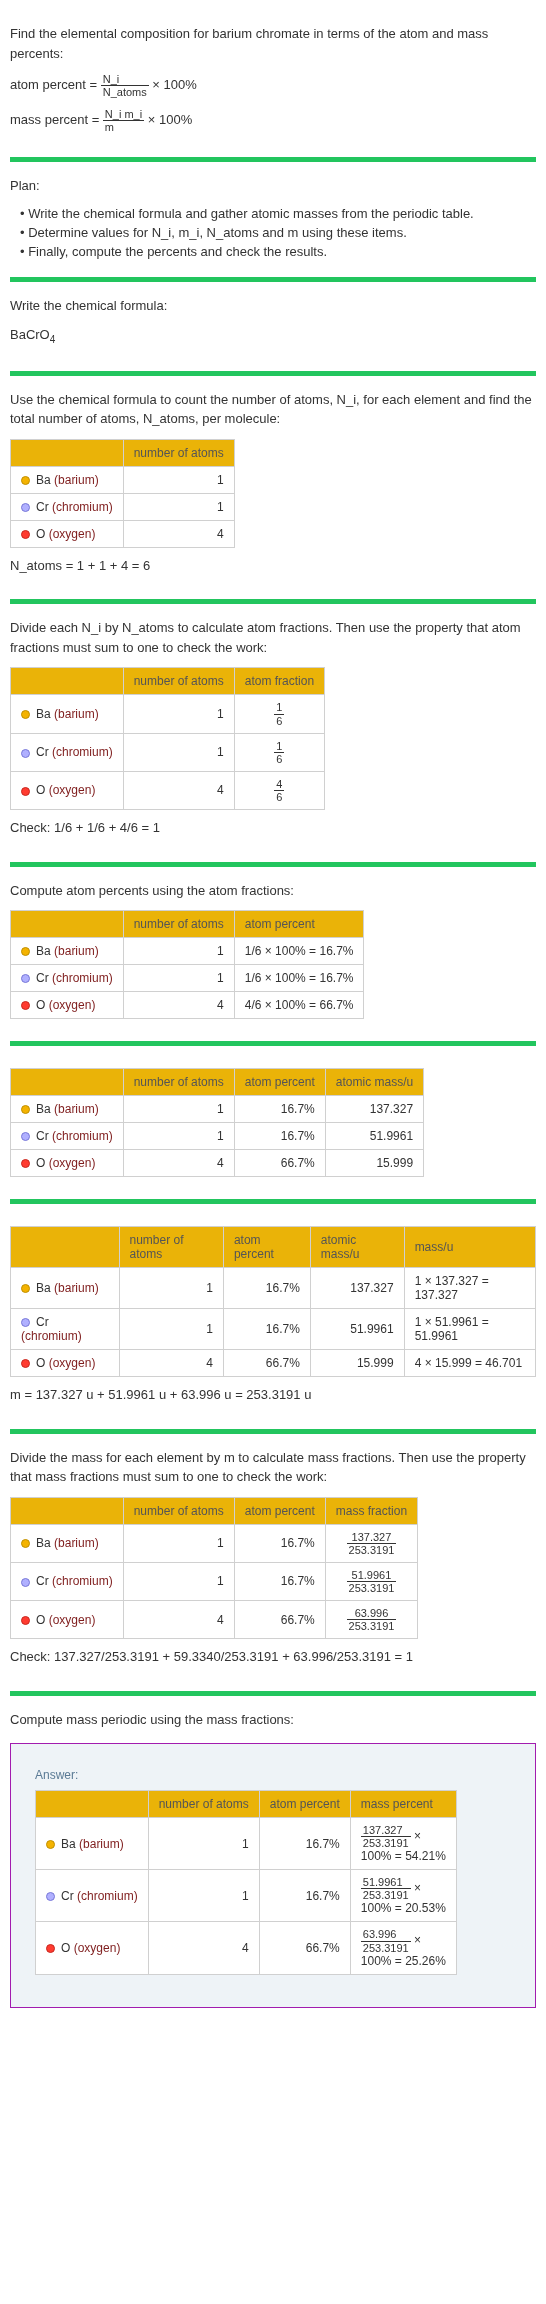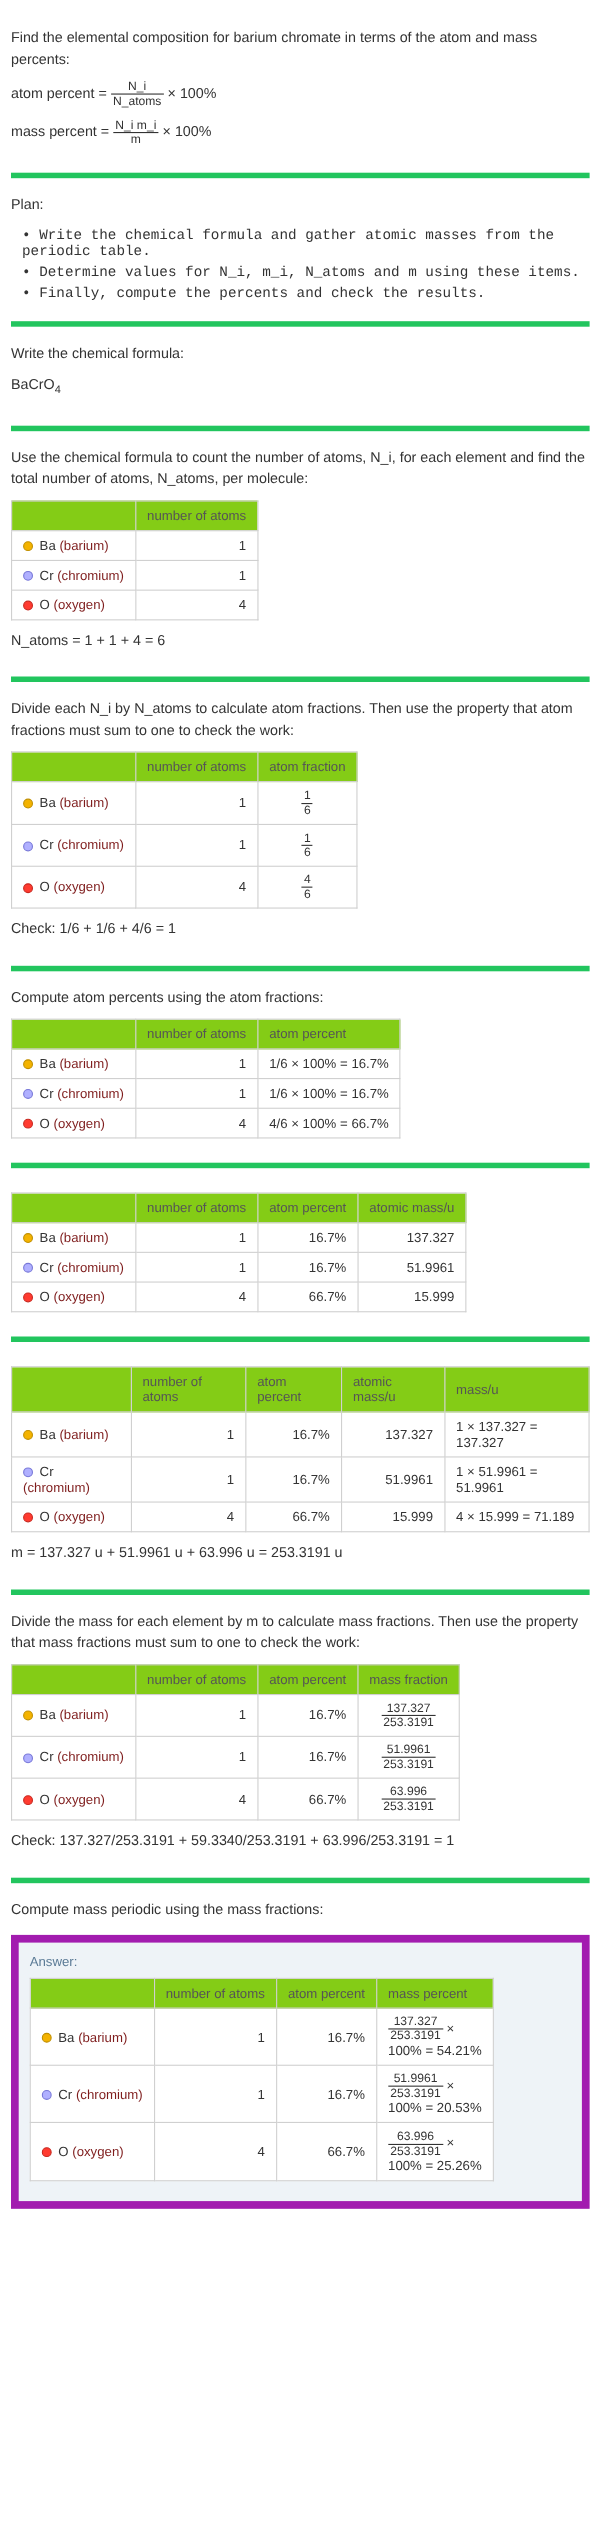--- a/index.html
+++ b/index.html
@@ -17,58 +17,57 @@
   }
   .section:last-child { border-bottom: none; }
   .para { margin-bottom: 10px; line-height: 1.5; }
   .formula {
     font-family: Liberation Sans, sans-serif;
     font-size: 13px;
   }
   .frac {
     display: inline-block;
     vertical-align: middle;
-    text-align: center;
     line-height: 1.1;
     font-size: 11px;
   }
   .frac .num { display:block; border-bottom:1px solid #333; padding:0 2px; }
   .frac .den { display:block; padding:0 2px; }
-  .bullet { padding-left: 10px; margin-bottom:4px;font-family:Liberation Mono, monospace; }
+  .bullet { padding-left: 10px; margin-bottom:4px; }
   table {
     border-collapse: collapse;
     margin: 8px 0;
     font-size: 12px;
   }
   th, td {
     border: 1px solid #d0d0d0;
     padding: 6px 10px;
     text-align: left;
   }
   th {
-    background: #84cc16;
+    background: #eab308;
     font-weight: normal;
     color: #555;
   }
   td.num { text-align: right; }
   td.center { text-align: center; }
   .dot {
     display: inline-block;
     width: 9px; height: 9px;
     border-radius: 50%;
     margin-right: 6px;
     vertical-align: middle;
   }
   .dot-ba { background: #f4b300; border:1px solid #c08f00;}
   .dot-cr { background: #b0b0ff; border:1px solid #7878d8;}
   .dot-o  { background: #ff3b30; border:1px solid #c8281f;}
   .ans-box {
     background: #eef3f7;
-    border:7px solid #a21caf;
-    padding: 10px;
+    border:1px solid #a21caf;
+    padding: 24px;
   }
   .ans-title {
     color:#5a7a95;
     font-size:12px;
     margin-bottom:8px;
   }
   .ans-box table { background:#fff; }
   .gray { color:#7f1d1d; }
   sub { font-size: 10px; }
 </style>
@@ -242,21 +241,21 @@
       <td class="num">1</td>
       <td class="num">16.7%</td>
       <td class="num">51.9961</td>
       <td>1 × 51.9961 = 51.9961</td>
     </tr>
     <tr>
       <td><span class="dot dot-o"></span><span>O</span> <span class="gray">(oxygen)</span></td>
       <td class="num">4</td>
       <td class="num">66.7%</td>
       <td class="num">15.999</td>
-      <td>4 × 15.999 = 71.189</td>
+      <td>4 × 15.999 = 46.701</td>
     </tr>
   </tbody>
     </table>
   <div class="para formula">m = 137.327 u + 51.9961 u + 63.996 u = 253.3191 u</div>
 </div>
 
 <div class="section">
   <div class="para">Divide the mass for each element by m to calculate mass fractions. Then use the property that mass fractions must sum to one to check the work:</div>
   <table>
     <tbody>

